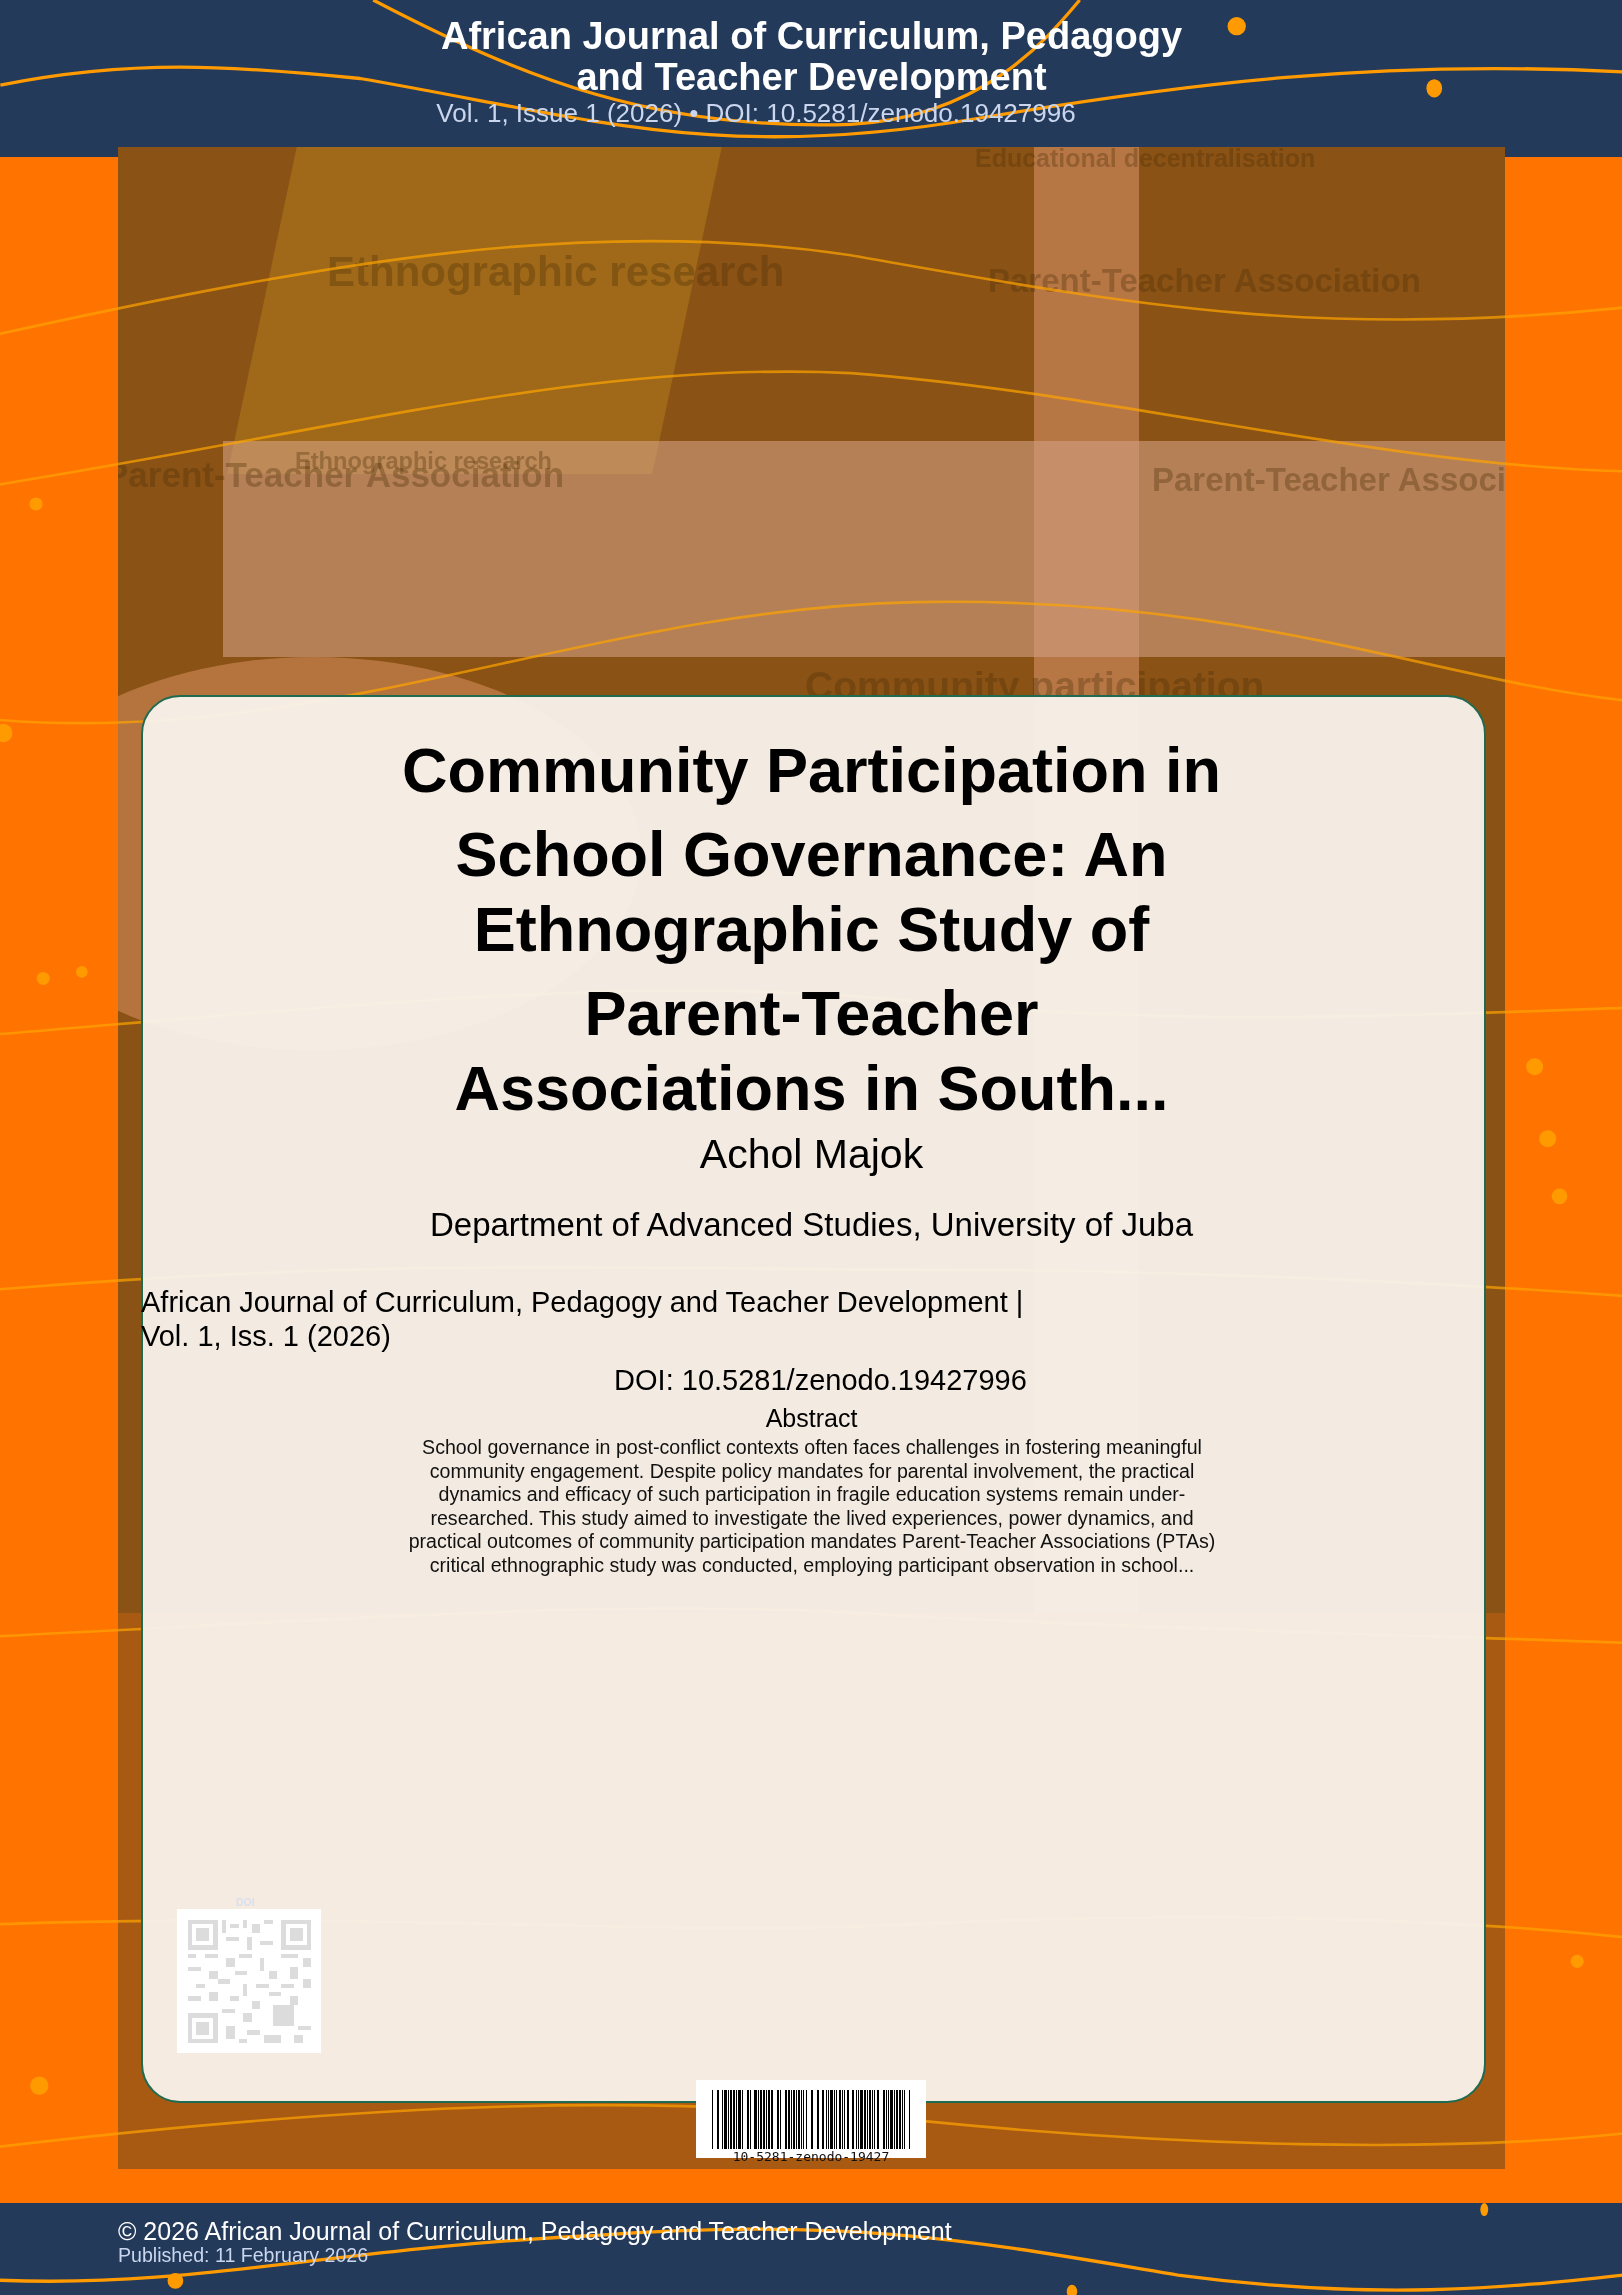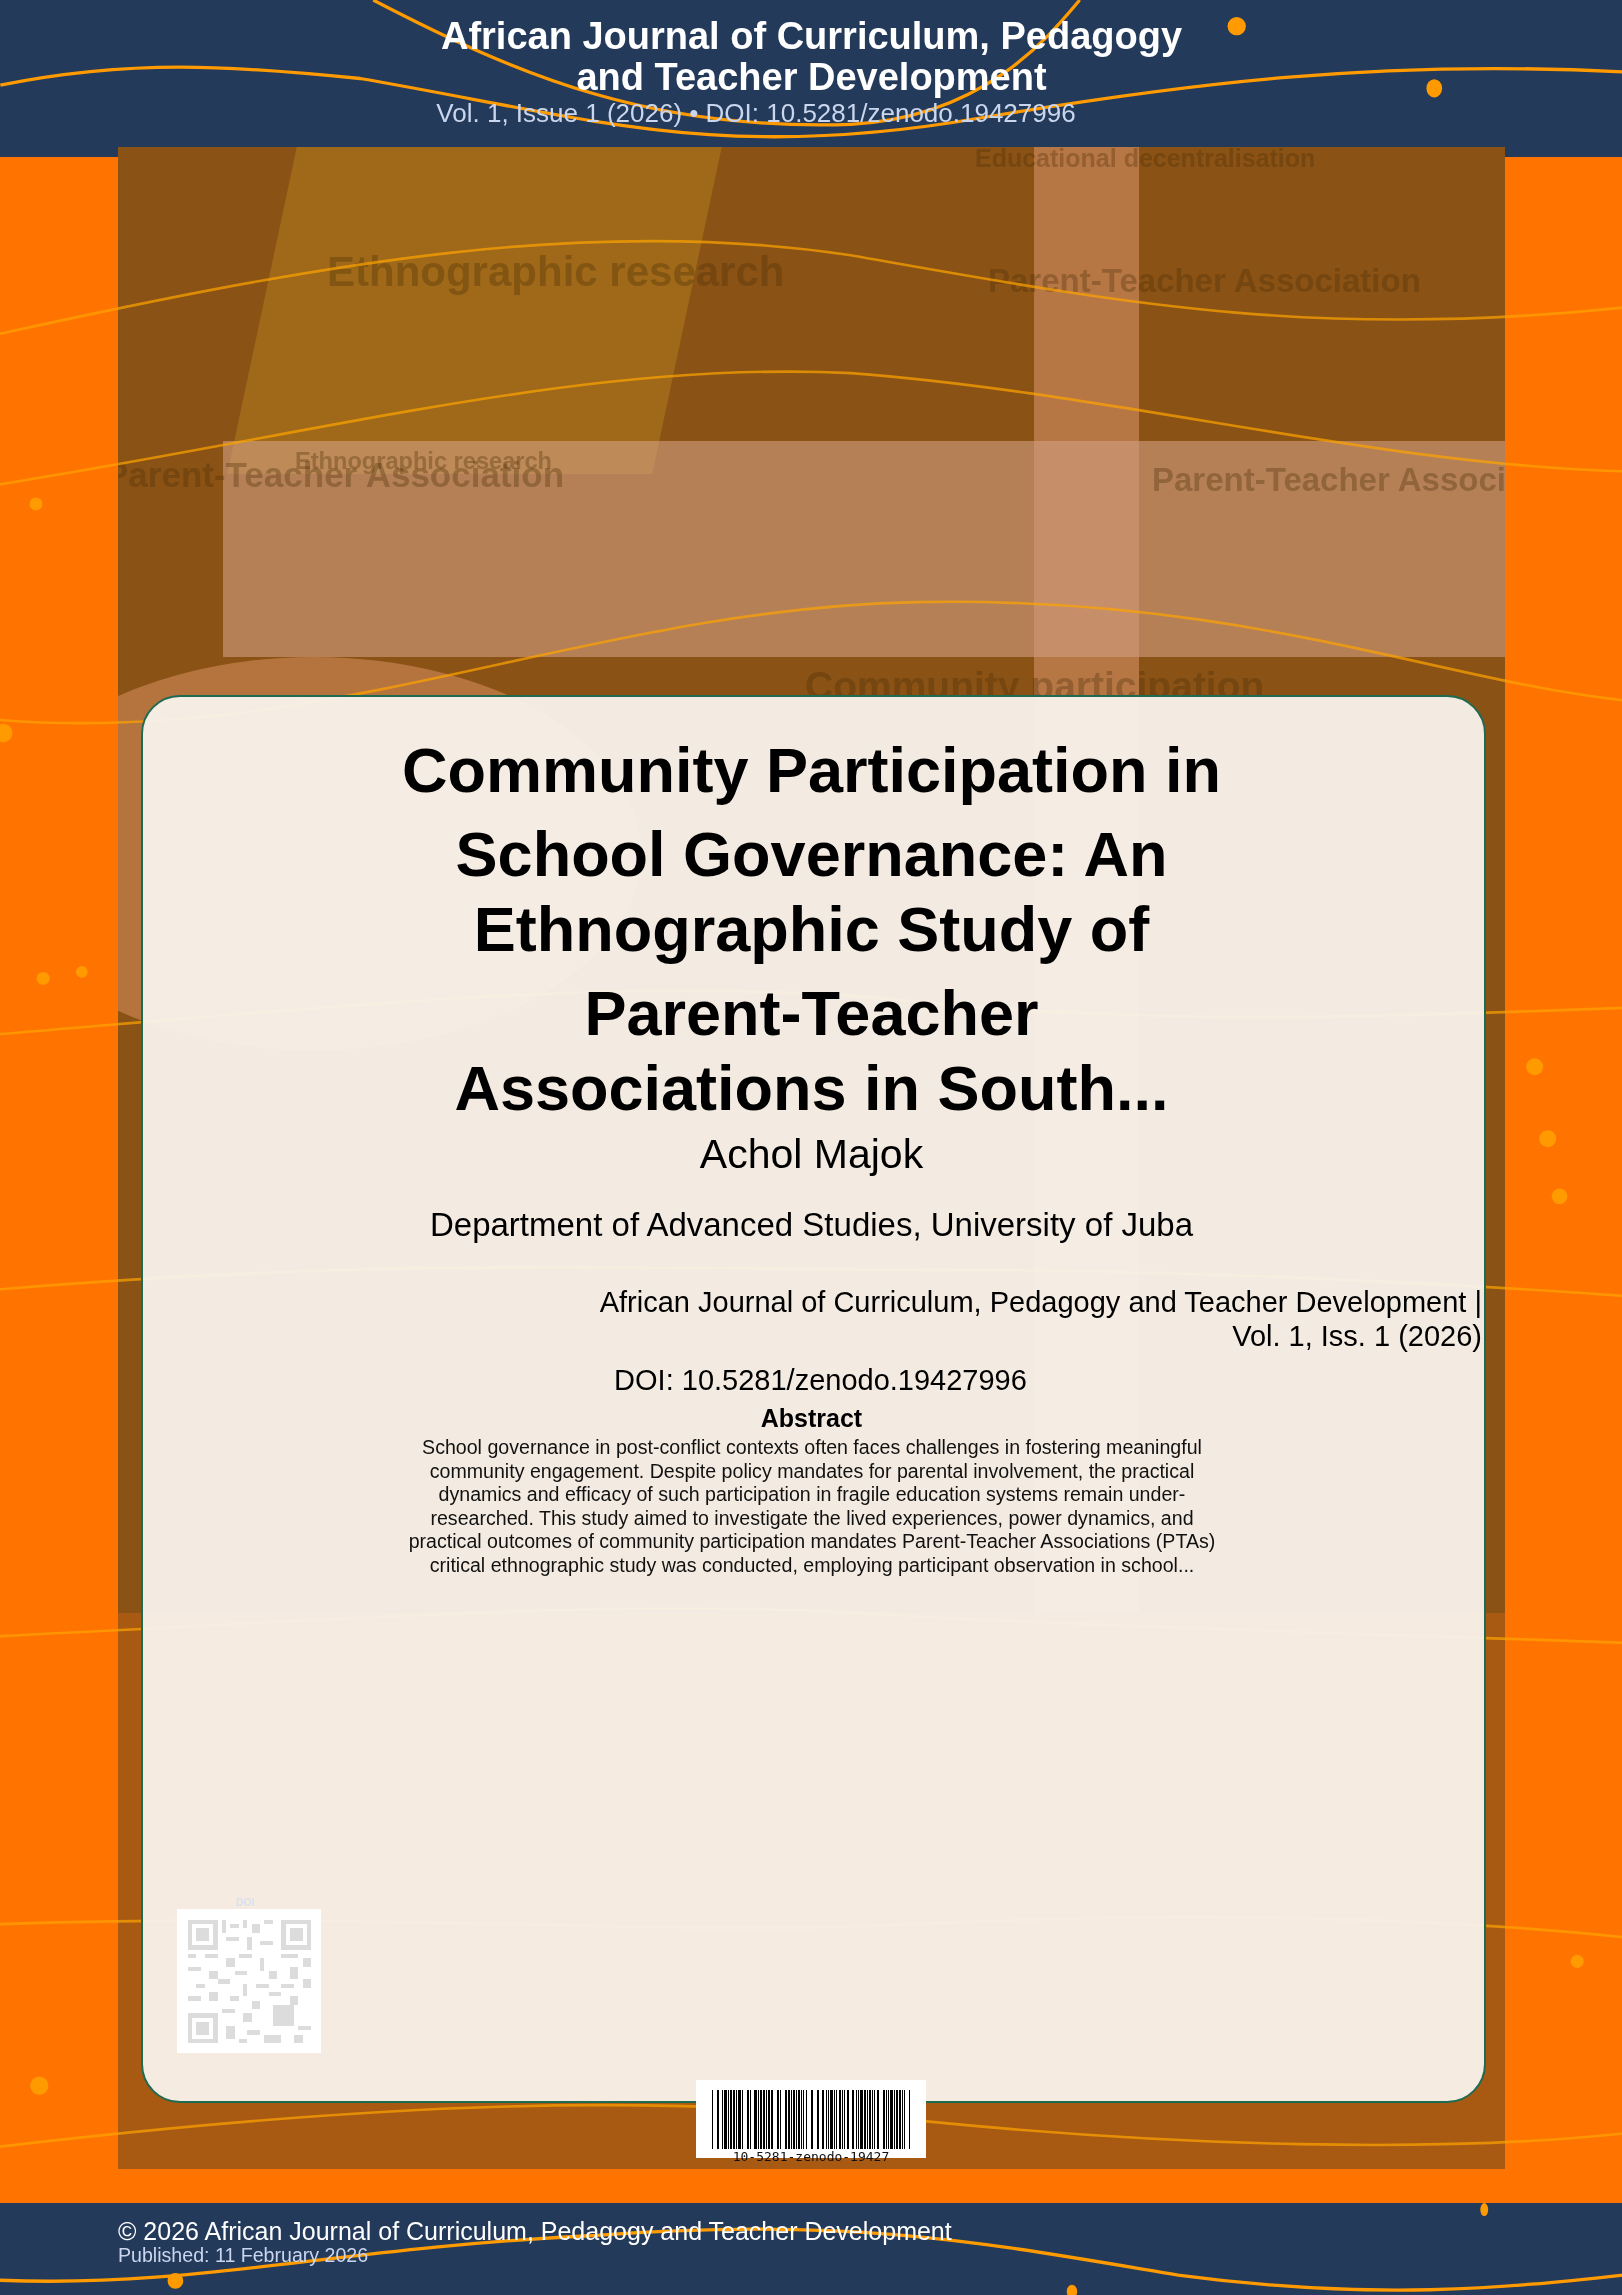--- a/index.html
+++ b/index.html
@@ -35,24 +35,24 @@
       background: rgba(248,241,234,0.96);
       border: 2px solid #1f6b52; border-radius: 39px;
     }
     .title {
       left: 141px; top: 733px; width: 1341px; text-align: center;
       font-weight: bold; font-size: 63px; line-height: 75px; color: #000;
     }
     .title span { display: block; }
     .author { left: 141px; top: 1131px; width: 1341px; text-align: center; font-size: 41px; color: #000; }
     .affil  { left: 141px; top: 1206px; width: 1341px; text-align: center; font-size: 33px; color: #000; }
-    .journal { left: 141px; top: 1285px; width: 1341px; text-align: right; font-size: 29px; line-height: 34px; color: #000; }
+    .journal { left: 141px; top: 1285px; width: 1341px; text-align: left; font-size: 29px; line-height: 34px; color: #000; }
     .journal span { display: block; }
     .doi { left: 141px; top: 1364px; width: 1341px; text-align: center; font-size: 29px; color: #000; padding-left: 9px; }
-    .abs-head { left: 141px; top: 1404px; width: 1341px; text-align: center; font-size: 25px; font-weight: bold; color: #000; }
+    .abs-head { left: 141px; top: 1404px; width: 1341px; text-align: center; font-size: 25px; font-weight: normal; color: #000; }
     .abs-body {
       left: 393px; top: 1436px; width: 838px; text-align: center;
       font-size: 19.6px; line-height: 23.6px; color: #111;
     }
     .abs-body span { display: block; }
 
     
     .qr-label { left: 236px; top: 1896px; font-size: 10.5px; font-weight: bold; color: #d8e0ee; }
     .qr { left: 177px; top: 1909px; width: 144px; height: 144px; background: #fff; }
     .qr svg { position: absolute; left: 10.5px; top: 10.5px; }

